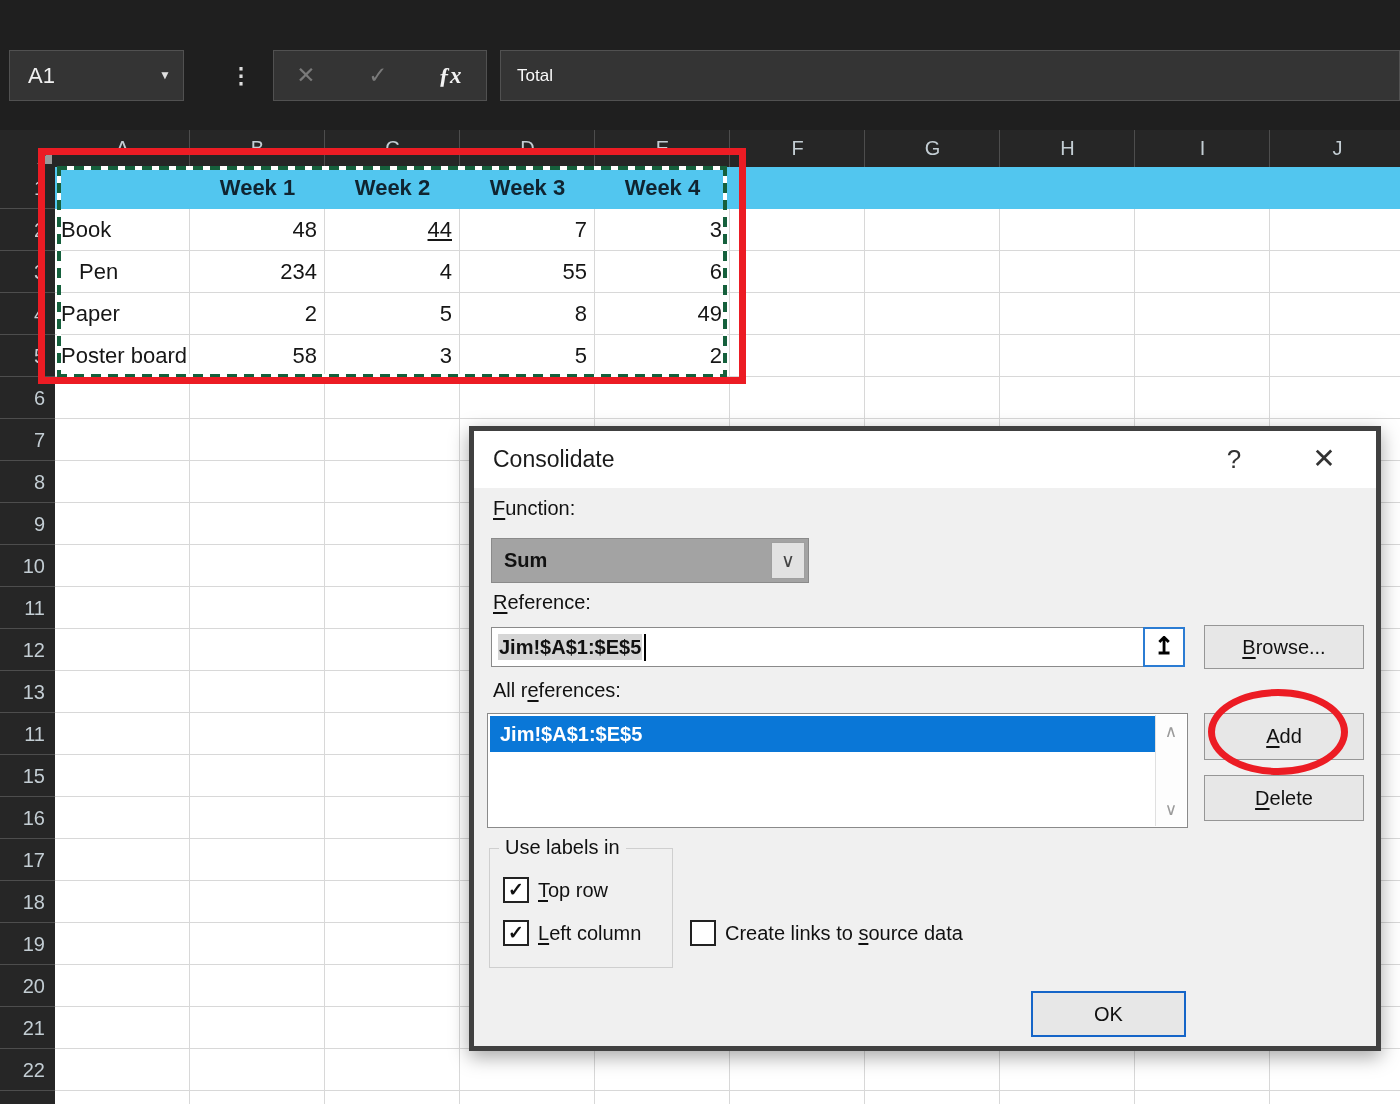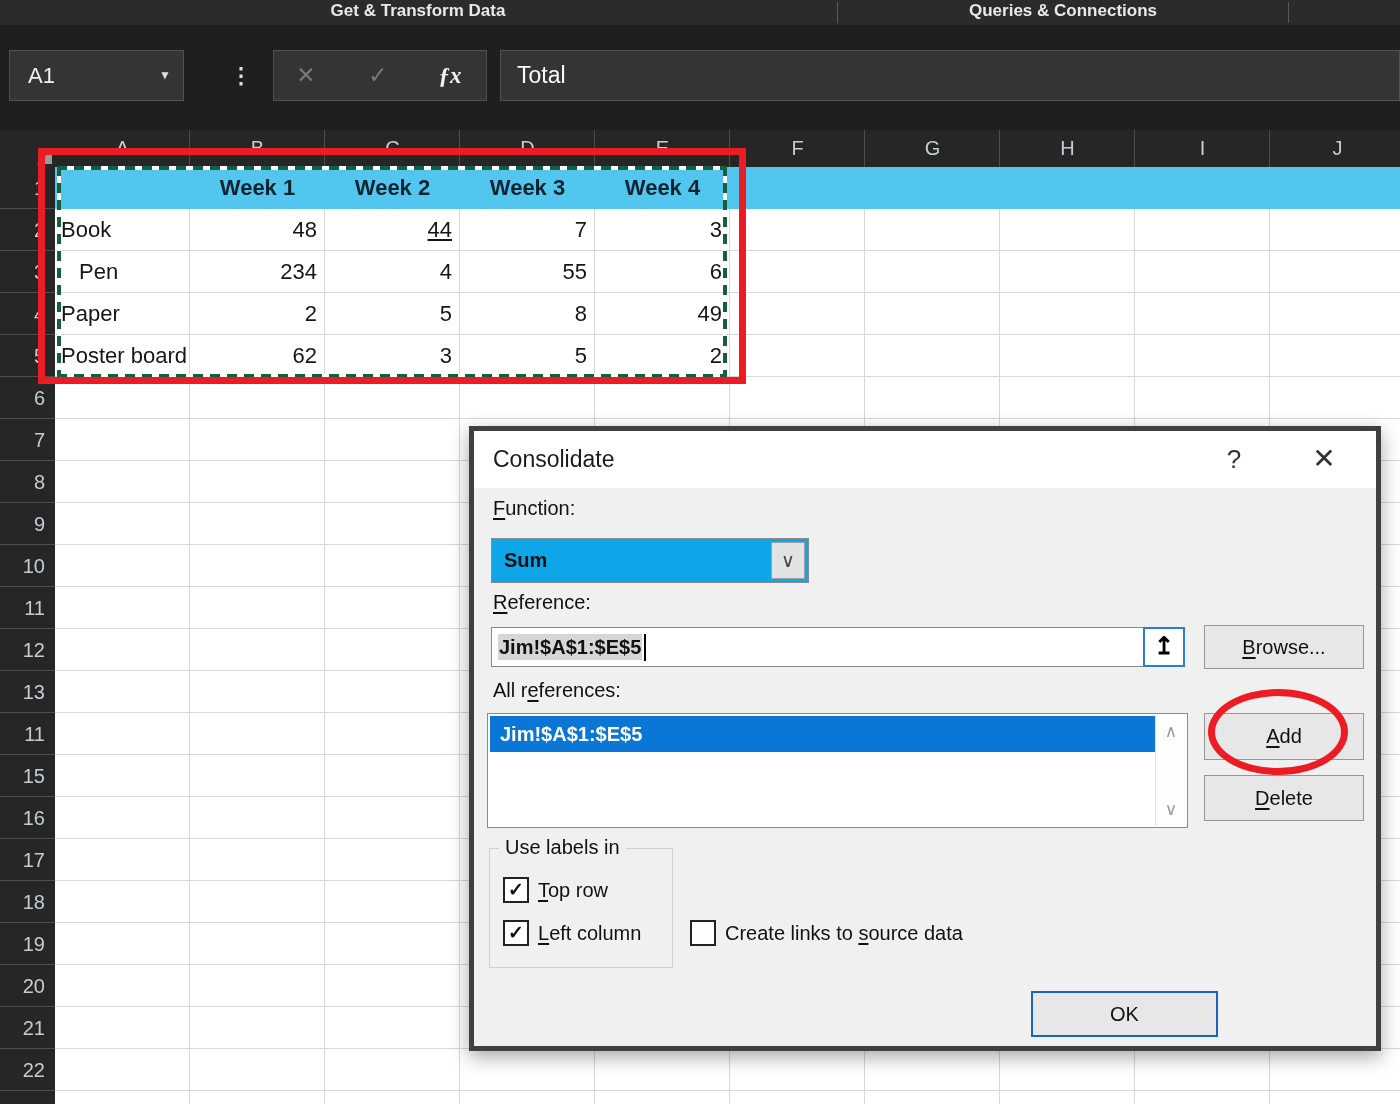--- a/index.html
+++ b/index.html
@@ -17,21 +17,21 @@
   .name-box .nb-val{position:absolute;left:18px;top:0;line-height:49px;font-size:22px;color:#f0f0f0;}
   .nb-arrow{position:absolute;right:12px;top:0;line-height:49px;font-size:12px;color:#e0e0e0;}
   .more-dots{position:absolute;left:230px;top:50px;width:18px;height:51px;line-height:51px;
              text-align:center;color:#dedede;font-size:22px;font-weight:700;}
   .fx-panel{left:273px;width:214px;}
   .fxi{position:absolute;top:0;height:49px;line-height:49px;text-align:center;width:40px;font-size:23px;}
   .fxi.cancel{left:12px;color:#7a7a7a;}
   .fxi.enter{left:84px;color:#7a7a7a;}
   .fxi.fx{left:156px;color:#f2f2f2;font-style:italic;font-family:"Liberation Serif",serif;font-weight:700;}
   .formula-input{left:500px;width:900px;}
-  .formula-input .fv{position:absolute;left:16px;top:0;line-height:49px;font-size:23px;color:#fafafa;}
+  .formula-input .fv{position:absolute;left:16px;top:0;line-height:49px;font-size:17px;color:#fafafa;}
   
   .grid{position:absolute;left:0;top:130px;width:1400px;height:974px;background:#262626;overflow:hidden;}
   .cells-bg{position:absolute;left:55px;top:37px;width:1345px;height:937px;background-color:#fff;
     background-image:repeating-linear-gradient(to right,transparent 0 134px,#d8d8d8 134px 135px),
                      repeating-linear-gradient(to bottom,transparent 0 41px,#d8d8d8 41px 42px);}
   .col-headers{position:absolute;left:55px;top:0;width:1345px;height:37px;
     background-image:repeating-linear-gradient(to right,transparent 0 134px,#4d4d4d 134px 135px);}
   .colh{position:absolute;top:0;width:135px;height:37px;line-height:37px;text-align:center;
         color:#c3cdd3;font-size:20px;}
   .row-headers{position:absolute;left:0;top:37px;width:55px;height:937px;
@@ -61,21 +61,21 @@
           border:5px solid #404040;box-sizing:border-box;box-shadow:0 6px 18px rgba(0,0,0,.35);
           font-size:20px;color:#111;}
   .dlg-titlebar{position:absolute;left:0;top:0;width:100%;height:57px;background:#fff;}
   .dlg-title{position:absolute;left:19px;top:15px;font-size:23px;color:#1b1b1b;}
   .dlg-help{position:absolute;left:742px;top:10px;width:36px;height:36px;text-align:center;
             line-height:36px;font-size:26px;color:#333;}
   .dlg-close{position:absolute;left:830px;top:8px;width:40px;height:40px;text-align:center;
              line-height:40px;font-size:28px;color:#333;}
   .dlg-label{position:absolute;white-space:nowrap;}
   .dlg-label u, .btn u, .cb-label u{text-decoration:underline;text-underline-offset:3px;}
-  .combo{position:absolute;left:17px;top:107px;width:318px;height:45px;background:#0ea5e9;
+  .combo{position:absolute;left:17px;top:107px;width:318px;height:45px;background:#a3a3a3;
          border:1px solid #8a8a8a;box-sizing:border-box;}
   .combo .val{position:absolute;left:12px;top:0;line-height:43px;font-weight:600;}
   .combo-btn{position:absolute;right:3px;top:3px;bottom:3px;width:34px;background:#e2e2e2;
              border:1px solid #9f9f9f;box-sizing:border-box;text-align:center;color:#444;
              font-size:19px;line-height:36px;}
   .ref-input{position:absolute;left:17px;top:196px;width:694px;height:40px;background:#fff;
              border:1px solid #8a8a8a;box-sizing:border-box;}
   .ref-text{position:absolute;left:6px;top:6px;background:#d6d6d6;font-size:20px;font-weight:600;
             line-height:26px;padding:0 1px;}
   .caret{position:absolute;top:6px;width:2px;height:27px;background:#000;}
@@ -102,26 +102,20 @@
   .cb-label{position:absolute;line-height:26px;white-space:nowrap;}
   .red-ellipse{position:absolute;left:1208px;top:689px;width:140px;height:86px;box-sizing:border-box;
                border:7px solid #e31b23;border-radius:50%;pointer-events:none;}
 </style>
 </head>
 <body>
 
 <div class="screen">
 
   <div class="chrome">
-    <div class="ribbon-strip">
-      <span class="grp-label" style="left:418px">Get &amp; Transform Data</span>
-      <span class="grp-label" style="left:1063px">Queries &amp; Connections</span>
-      <span class="rsep" style="left:837px"></span>
-      <span class="rsep" style="left:1288px"></span>
-    </div>
     <div class="darkbox name-box">
       <span class="nb-val">A1</span>
       <span class="nb-arrow">▼</span>
     </div>
     <div class="more-dots">⋮</div>
     <div class="darkbox fx-panel">
       <span class="fxi cancel">✕</span>
       <span class="fxi enter">✓</span>
       <span class="fxi fx">ƒx</span>
     </div>
@@ -189,21 +183,21 @@
         <div class="cell num" style="left: 190px; top: 121px;">234</div>
         <div class="cell num" style="left: 325px; top: 121px;">4</div>
         <div class="cell num" style="left: 460px; top: 121px;">55</div>
         <div class="cell num" style="left: 595px; top: 121px;">6</div>
         <div class="cell lab" style="left: 57px; top: 163px;">Paper</div>
         <div class="cell num" style="left: 190px; top: 163px;">2</div>
         <div class="cell num" style="left: 325px; top: 163px;">5</div>
         <div class="cell num" style="left: 460px; top: 163px;">8</div>
         <div class="cell num" style="left: 595px; top: 163px;">49</div>
         <div class="cell lab" style="left: 57px; top: 205px;">Poster board</div>
-        <div class="cell num" style="left: 190px; top: 205px;">62</div>
+        <div class="cell num" style="left: 190px; top: 205px;">58</div>
         <div class="cell num" style="left: 325px; top: 205px;">3</div>
         <div class="cell num" style="left: 460px; top: 205px;">5</div>
         <div class="cell num" style="left: 595px; top: 205px;">2</div>
       </div>
     <div class="ants">
       <div class="ant h t"></div>
       <div class="ant h b"></div>
       <div class="ant v l"></div>
       <div class="ant v r"></div>
     </div>
@@ -244,17 +238,17 @@
 
     <div class="grp-box"></div>
     <div class="grp-box-label">Use labels in</div>
     <span class="cb" style="left:29px;top:446px">✓</span>
     <span class="cb-label" style="left:64px;top:446px"><u>T</u>op row</span>
     <span class="cb" style="left:29px;top:489px">✓</span>
     <span class="cb-label" style="left:64px;top:489px"><u>L</u>eft column</span>
     <span class="cb" style="left:216px;top:489px"></span>
     <span class="cb-label" style="left:251px;top:489px">Create links to <u>s</u>ource data</span>
 
-    <div class="btn default" style="left: 557px; top: 560px; width: 187px; height: 46px; border-color: rgb(21, 101, 200);">OK</div>
+    <div class="btn default" style="left: 557px; top: 560px; width: 155px; height: 46px; border-color: rgb(21, 101, 200);">OK</div>
   </div>
 
   <div class="red-ellipse" style="border-color: rgb(236, 28, 36);"></div>
 </div>
 
 </body></html>

